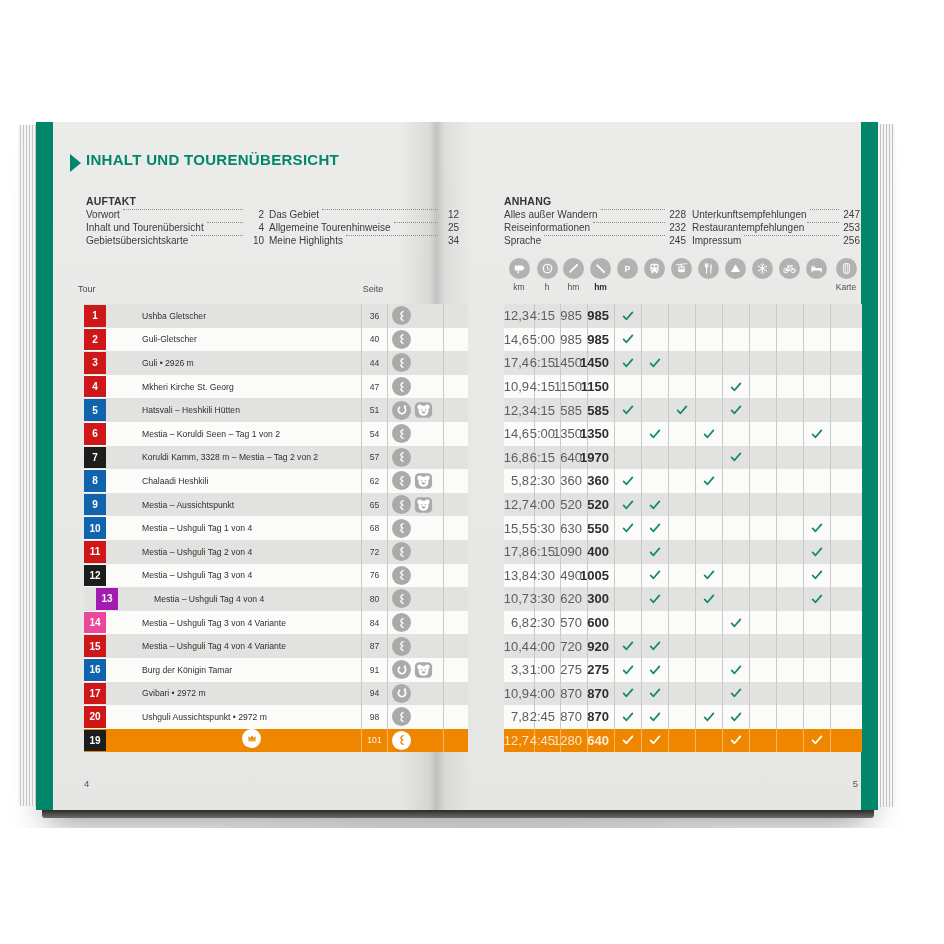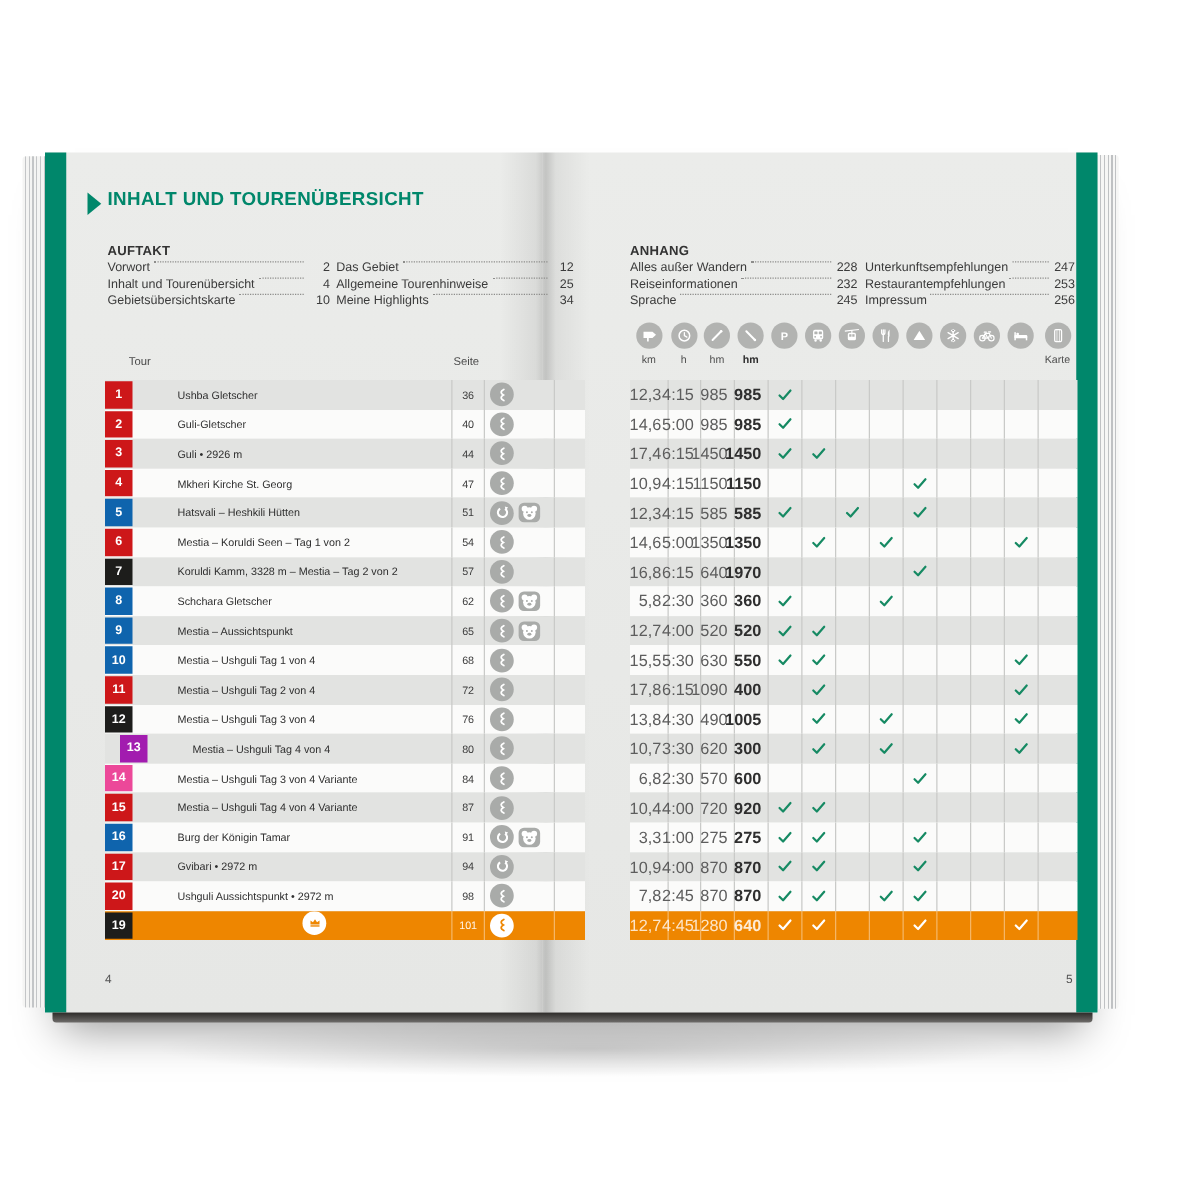--- a/index.html
+++ b/index.html
@@ -1,16 +1,16 @@
 <!DOCTYPE html>
 <html><head>
 <meta charset="utf-8">
 <style>
   html,body{margin:0;padding:0;background:#fff;}
-  .scene{position:relative;width:944px;height:944px;background:#ffffff;overflow:hidden;
+  .scene{position:relative;width:944px;height:828px;background:#ffffff;overflow:hidden;
          font-family:"Liberation Sans",sans-serif;}
   
   .book{position:absolute;left:36px;top:122px;width:842px;height:688px;
         box-shadow:0 26px 34px -12px rgba(0,0,0,0.40);}
   .book:after{content:"";position:absolute;left:6px;right:4px;bottom:-8px;height:8px;
         background:linear-gradient(180deg,#2d2b29,#6e6c6a);border-radius:0 0 3px 3px;}
   .edges-left{position:absolute;left:-18px;top:3px;bottom:4px;width:18px;
         background:repeating-linear-gradient(90deg,#f4f4f3 0 2px,#c3c5c7 2px 3px);
         border-radius:3px 0 0 3px;}
   .edges-right{position:absolute;right:-17px;top:2px;bottom:3px;width:17px;
@@ -179,21 +179,21 @@
           <span class="toc-dots"></span>
           <span class="toc-page">253</span>
         </div>
         <div class="toc-row">
           <span class="toc-label">Impressum</span>
           <span class="toc-dots"></span>
           <span class="toc-page">256</span>
         </div>
       </div>
 
-    <div class="abs col-head" style="left:103px;top:284px;">Tour</div>
+    <div class="abs col-head" style="left:78px;top:284px;">Tour</div>
     <div class="abs col-head" style="left:356px;top:284px;width:34px;text-align:center;">Seite</div>
     <div class="abs icons-grid" id="icons-header" style="left:504px;top:258px;width:358px;">
         <div class="hcell w-km">
           <div class="hcircle">
             <svg viewBox="0 0 24 24" xmlns="http://www.w3.org/2000/svg">
               <path d="M4.5 7 h11.5 l4.5 4 -4.5 4 H4.5 z" fill="#fff"></path>
               <rect x="9" y="15" width="2.2" height="4.5" fill="#fff"></rect>
             </svg>
           </div>
           <div class="hlabel">km</div>
@@ -449,21 +449,21 @@
               <svg viewBox="0 0 24 24" xmlns="http://www.w3.org/2000/svg">
                 <path d="M13.8 4.5 Q6.8 8 13.2 12 Q6.8 16 13.8 19.5" fill="none" stroke="#fff" stroke-width="2.5" stroke-linecap="round"></path>
               </svg>
             </span>
           </div>
           <div class="tcell-tail"></div>
         </div>
         <div class="trow even">
           <div class="badge" style="background: rgb(15, 100, 173);">8</div>
           <div class="tcell-title">
-            <span>Schchara Gletscher</span>
+            <span>Chalaadi Heshkili</span>
           </div>
           <div class="tcell-seite">62</div>
           <div class="tcell-icons">
             <span class="ricon">
               <svg viewBox="0 0 24 24" xmlns="http://www.w3.org/2000/svg">
                 <path d="M13.8 4.5 Q6.8 8 13.2 12 Q6.8 16 13.8 19.5" fill="none" stroke="#fff" stroke-width="2.5" stroke-linecap="round"></path>
               </svg>
             </span>
             <span class="ricon bear">
               <svg viewBox="0 0 24 23" xmlns="http://www.w3.org/2000/svg">

